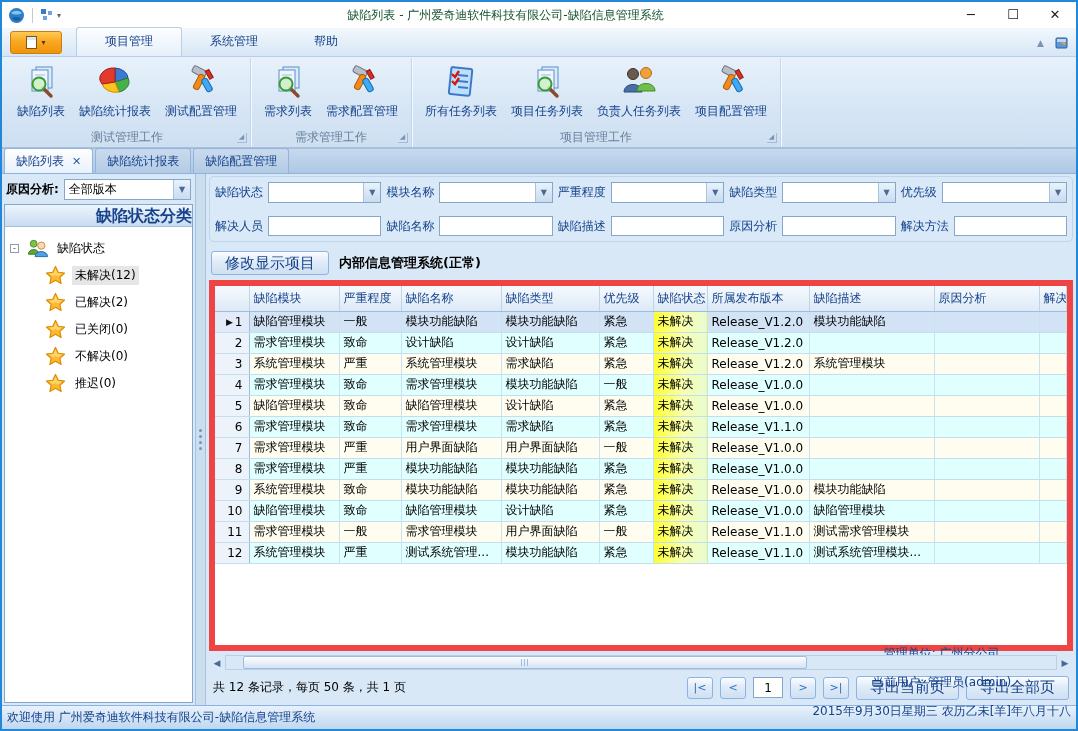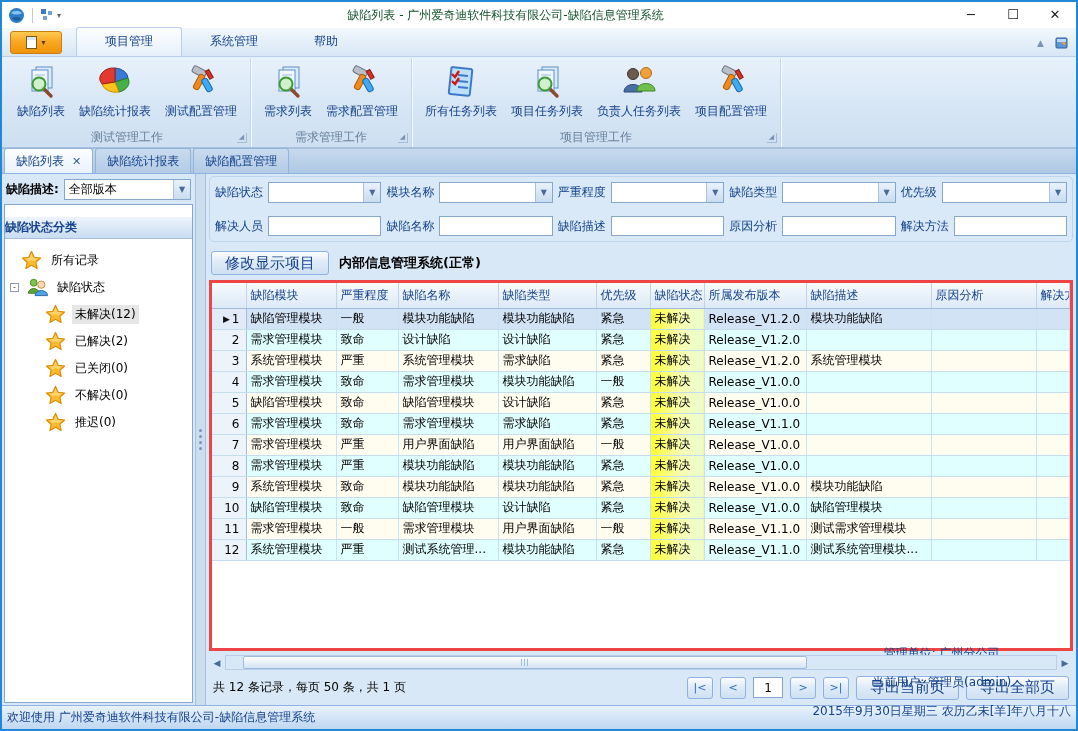--- a/index.html
+++ b/index.html
@@ -44,21 +44,21 @@
   
   .content { flex:1; display:flex; background:#D8E8F6; min-height:0; }
 
   .sidebar { width:193px; flex:0 0 193px; display:flex; flex-direction:column; background:#D8E8F6; }
   .versionrow { height:30px; flex:0 0 30px; display:flex; align-items:center; padding:0 4px; gap:5px; }
   .versionrow .vlabel { font-size:12px; font-weight:bold; color:#000; white-space:nowrap; }
   .combo { flex:1; height:21px; background:#fff; border:1px solid #86A7CC; display:flex; align-items:center; min-width:0; cursor:pointer; }
   .combo .cval { flex:1; font-size:12px; padding:0 4px; color:#000; white-space:nowrap; overflow:hidden; }
   .combo .carrow { width:17px; height:100%; border-left:1px solid #A9C3DF; background:linear-gradient(#E9F2FB,#C9DCF0); font-size:8px; color:#4A6A96; display:flex; align-items:center; justify-content:center; }
   .spanel { flex:1; margin:0 2px 2px; border:1px solid #86A7CC; background:#fff; display:flex; flex-direction:column; min-height:0; }
-  .spanel-head { height:22px; flex:0 0 22px; background:linear-gradient(#EDF4FC,#C9DCF1); border-bottom:1px solid #A8C0DC; font-size:12px; font-weight:bold; color:#15428B; text-align:left; line-height:21px;margin-top:12px; }
+  .spanel-head { height:22px; flex:0 0 22px; background:linear-gradient(#EDF4FC,#C9DCF1); border-bottom:1px solid #A8C0DC; font-size:16px; font-weight:bold; color:#15428B; text-align:right; line-height:21px; }
   .tree { padding:8px 2px; font-size:12px; color:#000; overflow:hidden; }
   .titem { display:flex; align-items:center; height:27px; gap:6px; cursor:pointer; }
   .titem .exp { width:9px; height:9px; border:1px solid #8C9BB0; background:#fff; font-size:8px; line-height:7px; text-align:center; color:#444; margin-right:2px; }
   .titem .tlabel { padding:1px 3px; white-space:nowrap; }
   .titem.selected .tlabel { background:#E6E6E6; }
   .lvl0 { margin-left:14px; } .lvl0.hasexp { margin-left:3px; } .lvl1 { margin-left:38px; }
   .titem svg { width:21px; height:21px; }
 
   .splitter { width:11px; flex:0 0 11px; background:#CBDEF0; border-left:1px solid #A8C0DC; border-right:1px solid #A8C0DC; display:flex; flex-direction:column; align-items:center; justify-content:center; gap:3px; cursor:col-resize; }
   .splitter i { width:3px; height:3px; background:#7A93B4; border-radius:50%; }
@@ -73,21 +73,21 @@
   .ftext { flex:1; height:20px; background:#fff; border:1px solid #86A7CC; min-width:0; font-size:12px; padding:0 3px; font-family:inherit; }
 
   
   .mtoolbar { flex:0 0 34px; display:flex; align-items:center; gap:10px; padding:1px 2px; }
   .btn { height:24px; padding:0 13px; font-size:15px; color:#15428B; background:linear-gradient(#FBFDFF,#DFEBF8 45%,#CFE0F1); border:1px solid #8DB2E3; border-radius:3px; cursor:pointer; white-space:nowrap; font-family:inherit; }
   .proj-title { font-size:13px; font-weight:bold; color:#000; white-space:nowrap; }
   .mtb-right { margin-left:auto; display:flex; gap:12px; padding-right:2px; }
   .mtb-right .btn { min-width:70px; }
 
   
-  .tablewrap { flex:1; border:3px solid #ef4444; background:#fff; overflow:hidden; min-height:0; }
+  .tablewrap { flex:1; border:6px solid #ef4444; background:#fff; overflow:hidden; min-height:0; }
   table { border-collapse:collapse; table-layout:fixed; width:100%; font-size:12px; }
   th { height:25px; background:linear-gradient(#F6FAFE,#DCE9F6); border-right:1px solid #BFD4E8; border-bottom:1px solid #9FBCDC; color:#15428B; font-weight:normal; text-align:left; padding:0 4px; white-space:nowrap; overflow:hidden; }
   td { height:21px; padding:0 4px; border-right:1px solid #C9E2EF; border-bottom:1px solid #C5DEEE; white-space:nowrap; overflow:hidden; color:#000; }
   td.rowhead { background:#EDF3FB; border-right:1px solid #9FBCDC; }
   td.rowhead .rh { display:flex; align-items:center; justify-content:flex-end; gap:2px; padding-right:2px; }
   td.rowhead .mark { font-size:9px; color:#111; }
   tr.row-cyan td:not(.rowhead):not(.statuscell) { background:#E0FFFF; }
   tr.row-ivory td:not(.rowhead):not(.statuscell) { background:#FFFDF0; }
   tr.row-selected td:not(.rowhead):not(.statuscell) { background:#D2E3F6; }
   tr.row-selected td.rowhead { background:#E2EBF7; }
@@ -290,36 +290,29 @@
       </span>
       <span class="dtab">
         <span>缺陷配置管理</span>
       </span>
     </div>
 
   <div class="content">
 
     <div class="sidebar">
       <div class="versionrow">
-        <span class="vlabel">缺陷描述:</span>
+        <span class="vlabel">原因分析:</span>
         <div class="combo">
           <span class="cval">全部版本</span>
           <span class="carrow">▼</span>
         </div>
       </div>
       <div class="spanel">
         <div class="spanel-head">缺陷状态分类</div>
         <div class="tree" id="treeHost">
-            <div class="titem lvl0">
-              <svg viewBox="0 0 22 22">
-      <path d="M11 1.5 L13.9 7.6 L20.5 8.4 L15.6 12.9 L16.9 19.4 L11 16.1 L5.1 19.4 L6.4 12.9 L1.5 8.4 L8.1 7.6 Z" fill="#FFB92E" stroke="#D98C00" stroke-width="1.2" stroke-linejoin="round"></path>
-      <path d="M11 4 L12.9 8.3 L17.5 8.9 L14 12 L11 10.5 L8 12 L4.5 8.9 L9.1 8.3 Z" fill="#FFDF8A" opacity="0.7"></path>
-    </svg>
-              <span class="tlabel">所有记录</span>
-            </div>
             <div class="titem lvl0 hasexp">
               <span class="exp">-</span>
               <svg viewBox="0 0 22 22">
       <circle cx="7" cy="6" r="3.6" fill="#7CC24E" stroke="#4E8A27"></circle>
       <path d="M1.5 17 C1.5 10.5,12.5 10.5,12.5 17Z" fill="#5FA833" stroke="#3E7A1C"></path>
       <circle cx="15" cy="8" r="3.8" fill="#FBD9B4" stroke="#C68A3F"></circle>
       <path d="M8.5 19.5 C8.5 12.5,21.5 12.5,21.5 19.5Z" fill="#4FA3E3" stroke="#2468A8"></path>
     </svg>
               <span class="tlabel">缺陷状态</span>
             </div>

